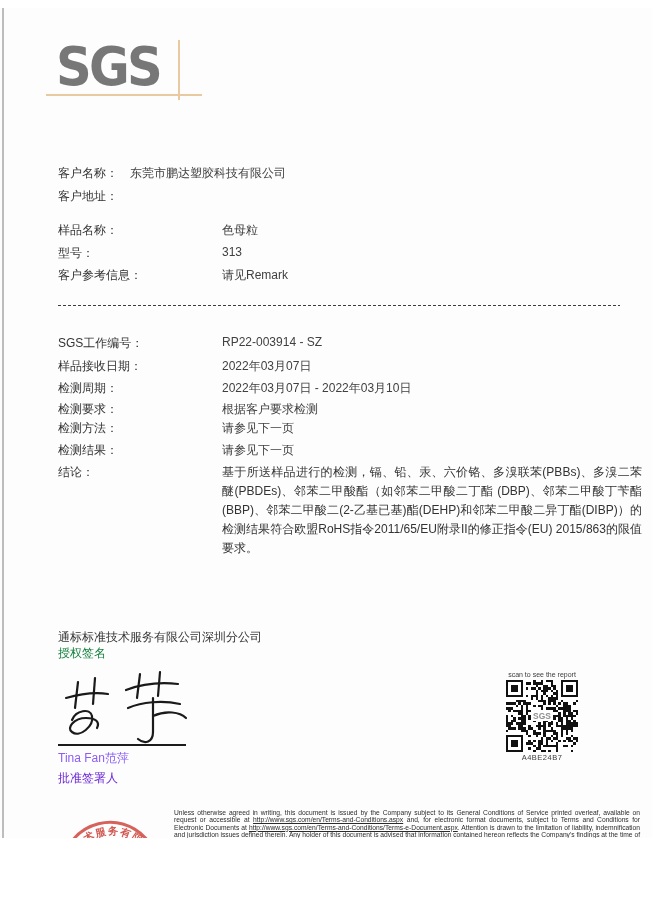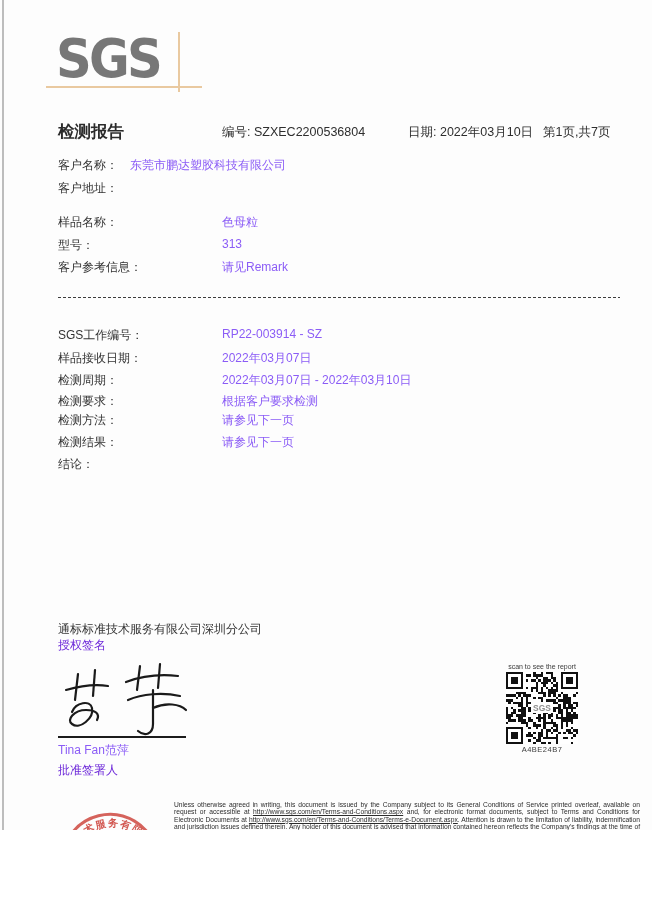--- a/index.html
+++ b/index.html
@@ -1,47 +1,47 @@
 <!DOCTYPE html>
 <html><head>
 <meta charset="utf-8">
 <style>
   * { margin:0; padding:0; box-sizing:border-box; }
   html,body { background:#ffffff; }
   body { font-family:"Liberation Sans","DejaVu Sans",sans-serif; color:#2e2e2e; }
-  .page { position:relative; width:652px; height:830px; background:#fdfdfd; overflow:hidden; }
+  .page { position:relative; width:652px; height:830px; background:#fdfdfd; overflow:hidden;margin-top:8px; }
   .edge-left { position:absolute; left:2px; top:0; width:2px; height:921px; background:#bdbdbd; }
   .edge-bottom { position:absolute; left:0; top:916px; width:652px; height:1px; background:#dcdcdc; }
 
   
   .logo { position:absolute; left:56px; top:30px; font-size:54px; font-weight:800;
           color:#777777; letter-spacing:-3px; transform:scaleX(.92); transform-origin:left top;
           font-family:"DejaVu Sans","Liberation Sans",sans-serif; line-height:58px; }
   .logo-hline { position:absolute; left:46px; top:86px; width:156px; height:2px; background:#e9c9a0; }
   .logo-vline { position:absolute; left:178px; top:32px; width:2px; height:60px; background:#e9c9a0; }
 
   .title-row { position:absolute; top:121px; left:0; width:652px; height:22px; }
   .doc-title { position:absolute; left:58px; top:0; font-size:16.5px; font-weight:bold; color:#2b2b2b; }
   .hdr-no    { position:absolute; left:222px; top:3px; font-size:12.5px; }
   .hdr-date  { position:absolute; left:408px; top:3px; font-size:12.5px; }
   .hdr-page  { position:absolute; left:543px; top:3px; font-size:12.5px; }
 
   .lbl { position:absolute; left:58px; font-size:12px; color:#333; white-space:nowrap; }
-  .val { position:absolute; font-size:12px; color:#8b5cf6; white-space:nowrap; }
+  .val { position:absolute; font-size:12px; color:#404040; white-space:nowrap; }
   .val-c1 { left:130px; }
   .val-c2 { left:222px; }
 
   .dashed { position:absolute; left:58px; top:297px; width:562px; height:1px;
             background:repeating-linear-gradient(90deg,#3c3c3c 0 3px,transparent 3px 5px); }
 
   .conclusion-p { position:absolute; left:222px; top:455px; width:420px; font-size:12px;
                   line-height:19px; color:#333; text-align:justify; }
 
   .sig-company { position:absolute; left:58px; top:621px; font-size:12px; color:#333; }
-  .sig-auth    { position:absolute; left:58px; top:637px; font-size:12px; color:#6d28d9; }
+  .sig-auth    { position:absolute; left:58px; top:637px; font-size:12px; color:#15803d; }
   .sig-svg     { position:absolute; left:60px; top:660px; }
   .sig-line    { position:absolute; left:58px; top:736px; width:128px; height:2px; background:#1c1c1c; }
   .sig-name    { position:absolute; left:58px; top:742px; font-size:12px; color:#8b5cf6; }
   .sig-role    { position:absolute; left:58px; top:762px; font-size:12px; color:#6d28d9; }
 
   .qr-caption { position:absolute; left:500px; top:663px; width:84px; text-align:center;
                 font-size:7px; color:#3c3c3c; }
   .qr-box  { position:absolute; left:506px; top:672px; width:72px; height:72px; }
   .qr-code-text { position:absolute; left:500px; top:745px; width:84px; text-align:center;
                   font-size:7.5px; color:#3c3c3c; letter-spacing:.5px; }
@@ -75,26 +75,20 @@
 <body>
 
 <div class="page">
   <div class="edge-left"></div>
   <div class="edge-bottom"></div>
 
   <div class="logo">SGS</div>
   <div class="logo-hline"></div>
   <div class="logo-vline"></div>
 
-  <div class="title-row">
-    <span class="doc-title">检测报告</span>
-    <span class="hdr-no"><span>编号:</span> <span>SZXEC2200536804</span></span>
-    <span class="hdr-date"><span>日期:</span> <span>2022年03月10日</span></span>
-    <span class="hdr-page">第1页,共7页</span>
-  </div>
 
   <span class="lbl" style="top:157px">客户名称：</span>
   <span class="val val-c1" style="top:157px">东莞市鹏达塑胶科技有限公司</span>
   <span class="lbl" style="top:180px">客户地址：</span>
 
   <span class="lbl" style="top:214px">样品名称：</span>
   <span class="val val-c2" style="top:214px">色母粒</span>
   <span class="lbl" style="top:237px">型号：</span>
   <span class="val val-c2" style="top:237px">313</span>
   <span class="lbl" style="top:259px">客户参考信息：</span>
@@ -109,20 +103,21 @@
   <span class="lbl" style="top:372px">检测周期：</span>
   <span class="val val-c2" style="top:372px">2022年03月07日 - 2022年03月10日</span>
   <span class="lbl" style="top:393px">检测要求：</span>
   <span class="val val-c2" style="top:393px">根据客户要求检测</span>
   <span class="lbl" style="top:412px">检测方法：</span>
   <span class="val val-c2" style="top:412px">请参见下一页</span>
   <span class="lbl" style="top:434px">检测结果：</span>
   <span class="val val-c2" style="top:434px">请参见下一页</span>
 
   <span class="lbl" style="top:456px">结论：</span>
+  <div class="conclusion-p">基于所送样品进行的检测，镉、铅、汞、六价铬、多溴联苯(PBBs)、多溴二苯醚(PBDEs)、邻苯二甲酸酯（如邻苯二甲酸二丁酯 (DBP)、邻苯二甲酸丁苄酯(BBP)、邻苯二甲酸二(2-乙基已基)酯(DEHP)和邻苯二甲酸二异丁酯(DIBP)）的检测结果符合欧盟RoHS指令2011/65/EU附录II的修正指令(EU) 2015/863的限值要求。</div>
 
   <div class="sig-company">通标标准技术服务有限公司深圳分公司</div>
   <div class="sig-auth">授权签名</div>
   <svg class="sig-svg" width="150" height="78" viewBox="0 0 150 78">
     <g stroke="#1a1a1a" stroke-width="2.2" fill="none" stroke-linecap="round" stroke-linejoin="round">
       <path d="M6,30 C20,26 36,24 48,26"></path>
       <path d="M18,14 L15,40"></path>
       <path d="M35,10 L33,36"></path>
       <path d="M12,52 C16,42 30,40 32,48 C34,58 20,70 12,64 C6,60 14,50 26,50 C36,50 40,54 37,60"></path>
       <path d="M66,22 C82,16 100,14 118,16"></path>

